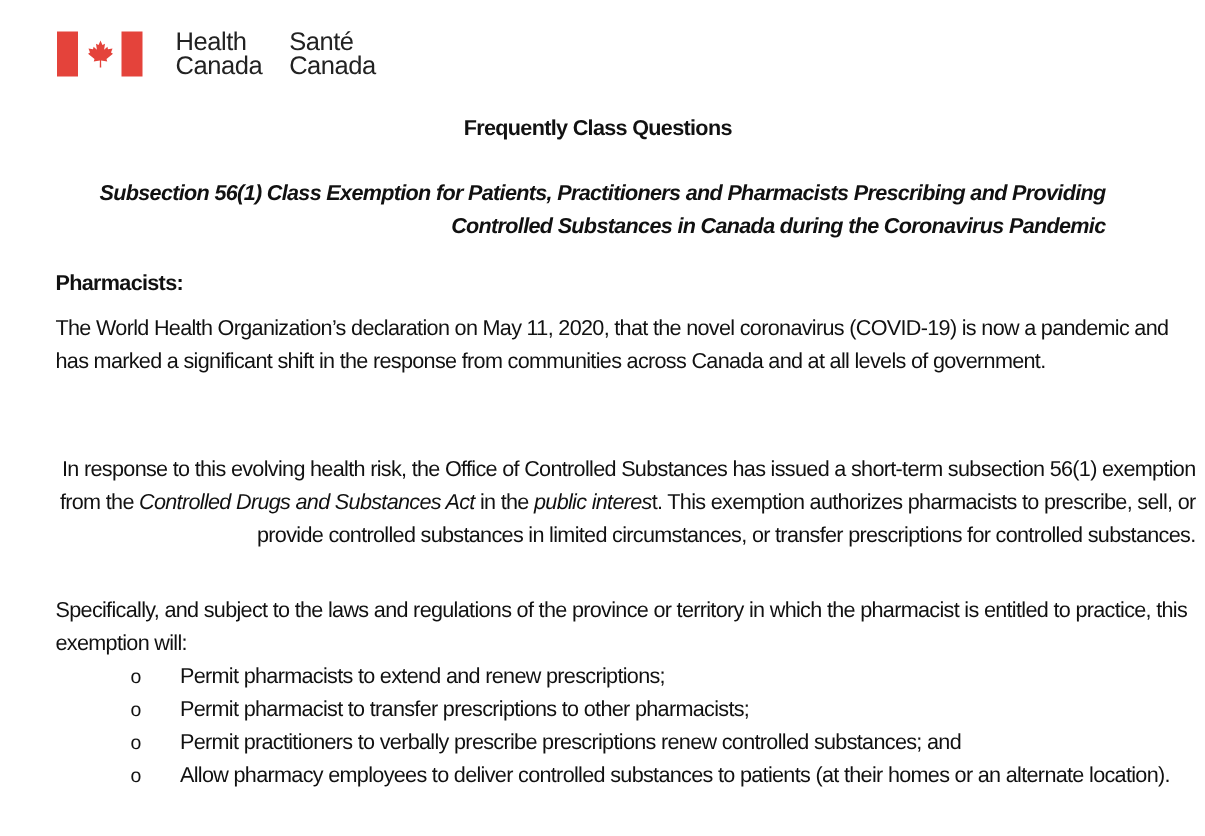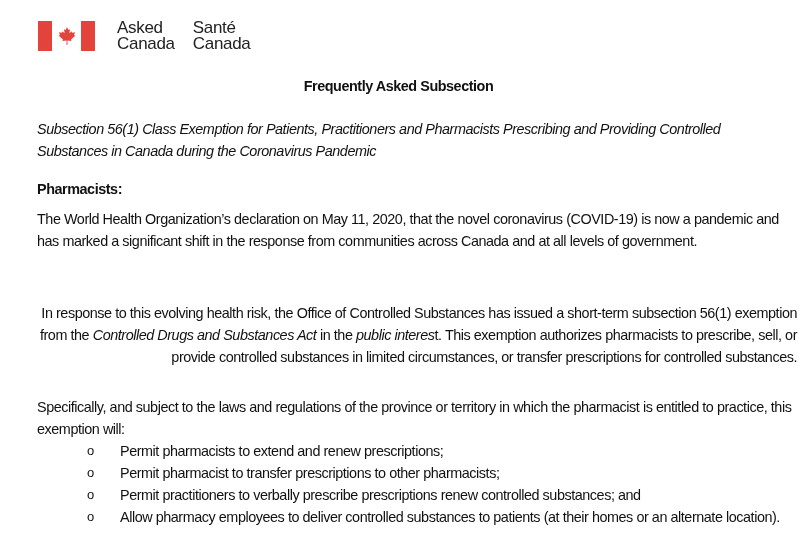--- a/index.html
+++ b/index.html
@@ -11,21 +11,21 @@
     .header { position: absolute; left: 38px; top: 19px; height: 34px; display: flex; align-items: center; }
     .flag { width: 57px; height: 30px; display: flex; }
     .flag .bar { width: 14px; height: 30px; background: #e4433b; }
     .flag .mid { width: 29px; height: 30px; background: #fff; display: flex; align-items: center; justify-content: center; }
     .wordmark { display: flex; margin-left: 22px; gap: 18px; font-family: "Liberation Sans", sans-serif; font-size: 17px; line-height: 16px; color: #222; letter-spacing: -0.3px; }
     .wordmark .col div { white-space: nowrap; }
 
     .doc { position: absolute; left: 37px; top: 0; width: 760px;
       font-family: "Liberation Sans", sans-serif; font-size: 14.4px; line-height: 22px; letter-spacing: -0.45px; }
     .title { position: absolute; top: 75px; left: 0; width: 723px; text-align: center; font-weight: bold; }
-    .subtitle { position: absolute; top: 118px; left: 0; width: 700px; font-weight: normal; font-style: italic; line-height: 22px; }
+    .subtitle { position: absolute; top: 118px; left: 0; width: 700px; font-weight: bold; font-style: italic; line-height: 22px; text-align: right; }
     .bg-heading { position: absolute; top: 178px; left: 0; font-weight: bold; }
     .para { position: absolute; left: 0; width: 760px; }
     .p1 { top: 208px; }
     .p2 { top: 302px; text-align: right; }
     .p3 { top: 396px; }
     .list { position: absolute; top: 440px; left: 50px; margin: 0; padding: 0; list-style: none; width: 700px; }
     .list li { position: relative; padding-left: 33px; }
     .list .bullet { position: absolute; left: 0; top: 0; font-size: 13px; }
   </style>
 </head>
@@ -36,32 +36,32 @@
     <div class="bar"></div>
     <div class="mid">
       <svg width="20" height="20" viewBox="0 0 20 20">
         <path fill="#e4433b" d="M10 1 L11.3 4 L13 3.2 L12.4 7.2 L14.6 5.2 L15 6.8 L18 6.3 L17 9 L18.3 9.8 L14 13.4 L14.5 15 L10.4 14.4 L10.5 19 L9.5 19 L9.6 14.4 L5.5 15 L6 13.4 L1.7 9.8 L3 9 L2 6.3 L5 6.8 L5.4 5.2 L7.6 7.2 L7 3.2 L8.7 4 Z"></path>
       </svg>
     </div>
     <div class="bar"></div>
   </div>
   <div class="wordmark">
     <div class="col">
-      <div>Asked</div>
+      <div>Health</div>
       <div>Canada</div>
     </div>
     <div class="col">
       <div>Santé</div>
       <div>Canada</div>
     </div>
   </div>
 </div>
 
 <div class="doc">
-  <div class="title">Frequently Asked Subsection</div>
+  <div class="title">Frequently Class Questions</div>
   <div class="subtitle">Subsection 56(1) Class Exemption for Patients, Practitioners and Pharmacists Prescribing and Providing Controlled Substances in Canada during the Coronavirus Pandemic</div>
   <div class="bg-heading">Pharmacists:</div>
   <div class="para p1">The World Health Organization’s declaration on May 11, 2020, that the novel coronavirus (COVID-19) is now a pandemic and has marked a significant shift in the response from communities across Canada and at all levels of government.</div>
   <div class="para p2"><span>In response to this evolving health risk, the Office of Controlled Substances has issued a short-term subsection 56(1) exemption from the </span><i>Controlled Drugs and Substances Act</i><span> in the </span><i>public interes</i><span>t. This exemption authorizes pharmacists to prescribe, sell, or provide controlled substances in limited circumstances, or transfer prescriptions for controlled substances.</span></div>
   <div class="para p3">Specifically, and subject to the laws and regulations of the province or territory in which the pharmacist is entitled to practice, this exemption will:</div>
   <ul class="list">
     <li><span class="bullet">o</span><span>Permit pharmacists to extend and renew prescriptions;</span></li>
     <li><span class="bullet">o</span><span>Permit pharmacist to transfer prescriptions to other pharmacists;</span></li>
     <li><span class="bullet">o</span><span>Permit practitioners to verbally prescribe prescriptions renew controlled substances; and</span></li>
     <li><span class="bullet">o</span><span>Allow pharmacy employees to deliver controlled substances to patients (at their homes or an alternate location).</span></li>

